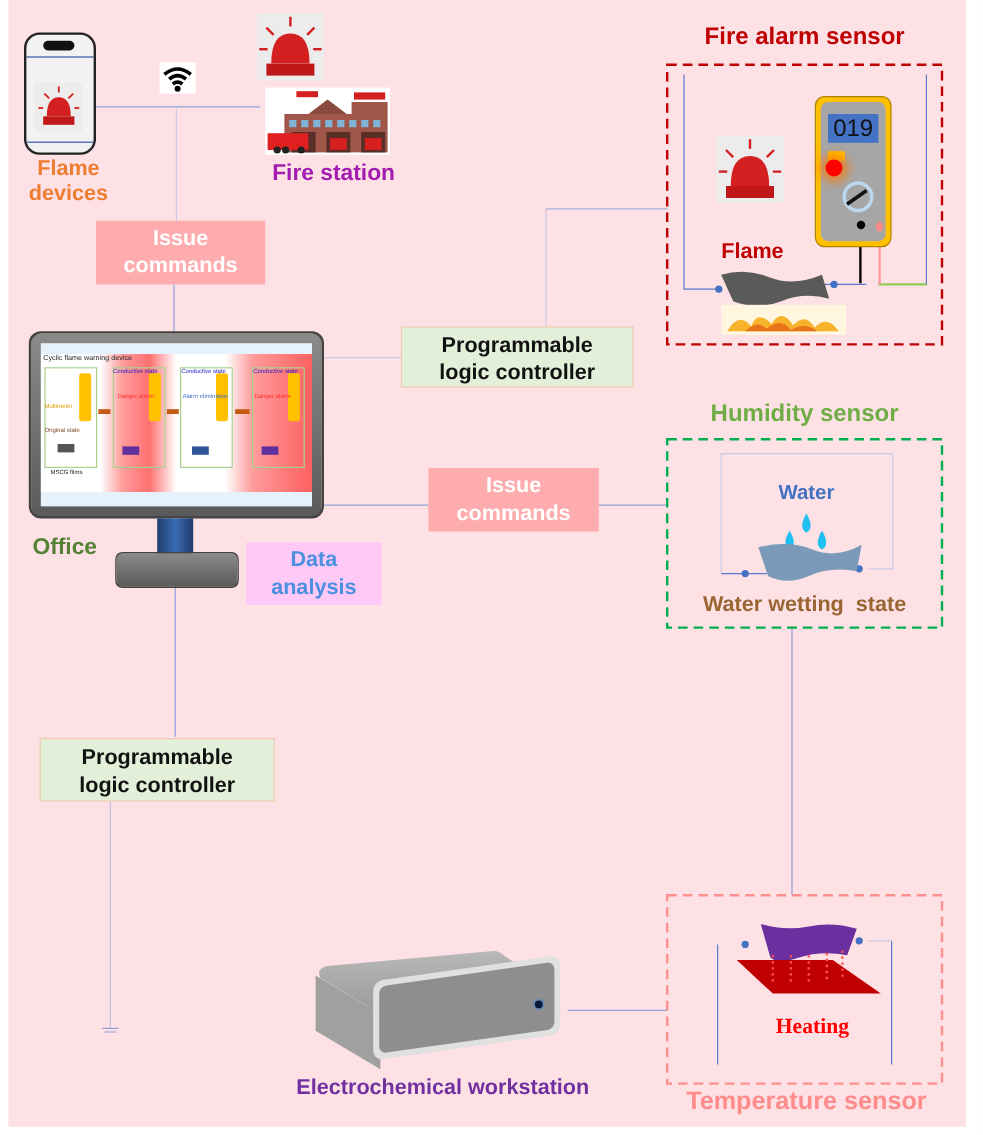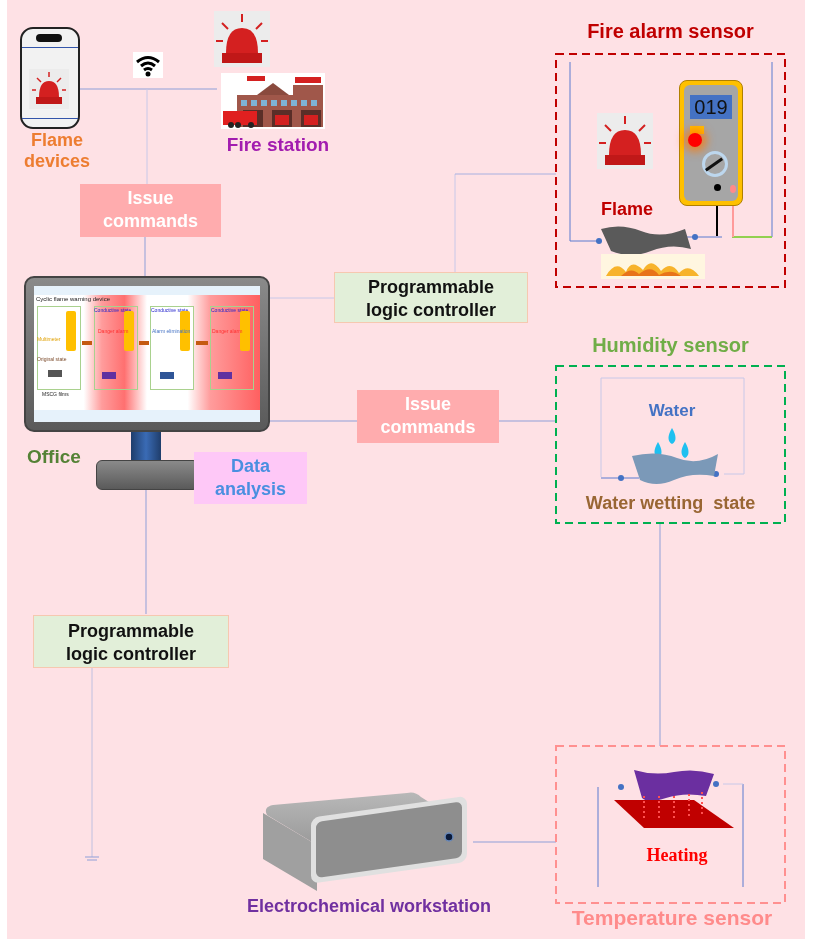--- a/index.html
+++ b/index.html
@@ -166,21 +166,21 @@
       <div class="abs" style="left:184px;top:86px;width:14px;height:7px;background:#6030a0;"></div>
       <div class="abs" style="left:48px;top:55px;width:10px;height:4px;background:#c55a11;"></div>
       <div class="abs" style="left:105px;top:55px;width:10px;height:4px;background:#c55a11;"></div>
       <div class="abs" style="left:162px;top:55px;width:12px;height:4px;background:#c55a11;"></div>
     </div>
   </div>
   <div class="abs" style="left:124px;top:432px;width:30px;height:30px;background:linear-gradient(90deg,#1f3d6b,#3a6bb5,#1f3d6b);"></div>
   <div class="abs" style="left:89px;top:460px;width:101px;height:28px;background:linear-gradient(#8a8a8a,#5a5a5a);border-radius:6px;border:1px solid #444;"></div>
   <div class="lbl" style="left:20px;top:446px;font-size:19px;color:#548235;text-align:left;">Office</div>
 
-  <div class="box-data" style="left:187px;top:452px;width:113px;height:52px;padding-top:3px;box-sizing:border-box;">
+  <div class="box-data" style="left:198px;top:452px;width:113px;height:52px;padding-top:3px;box-sizing:border-box;">
     <div>Data</div>
     <div>analysis</div>
   </div>
 
   <div class="box-plc" style="left:327px;top:272px;width:194px;height:51px;padding-top:3px;box-sizing:border-box;">
     <div>Programmable</div>
     <div>logic controller</div>
   </div>
 
   <div class="box-cmd" style="left:350px;top:390px;width:142px;height:53px;padding-top:3px;box-sizing:border-box;">

